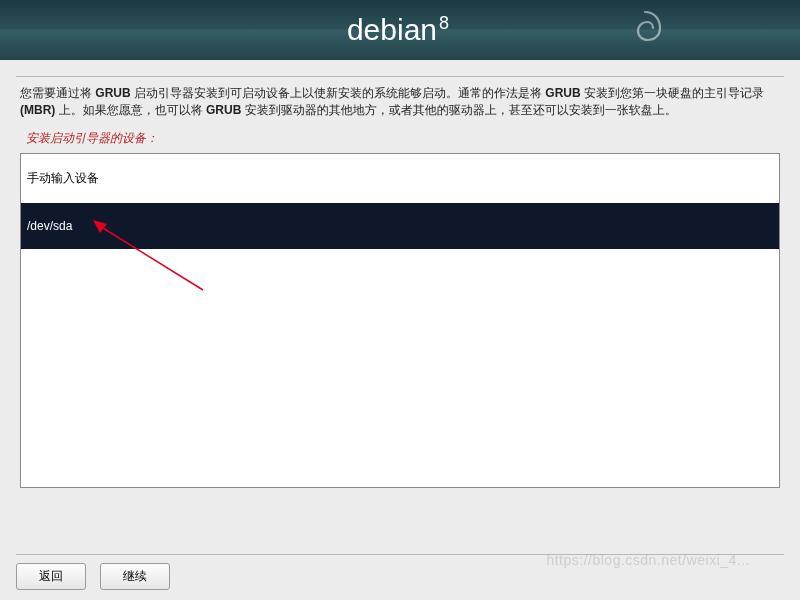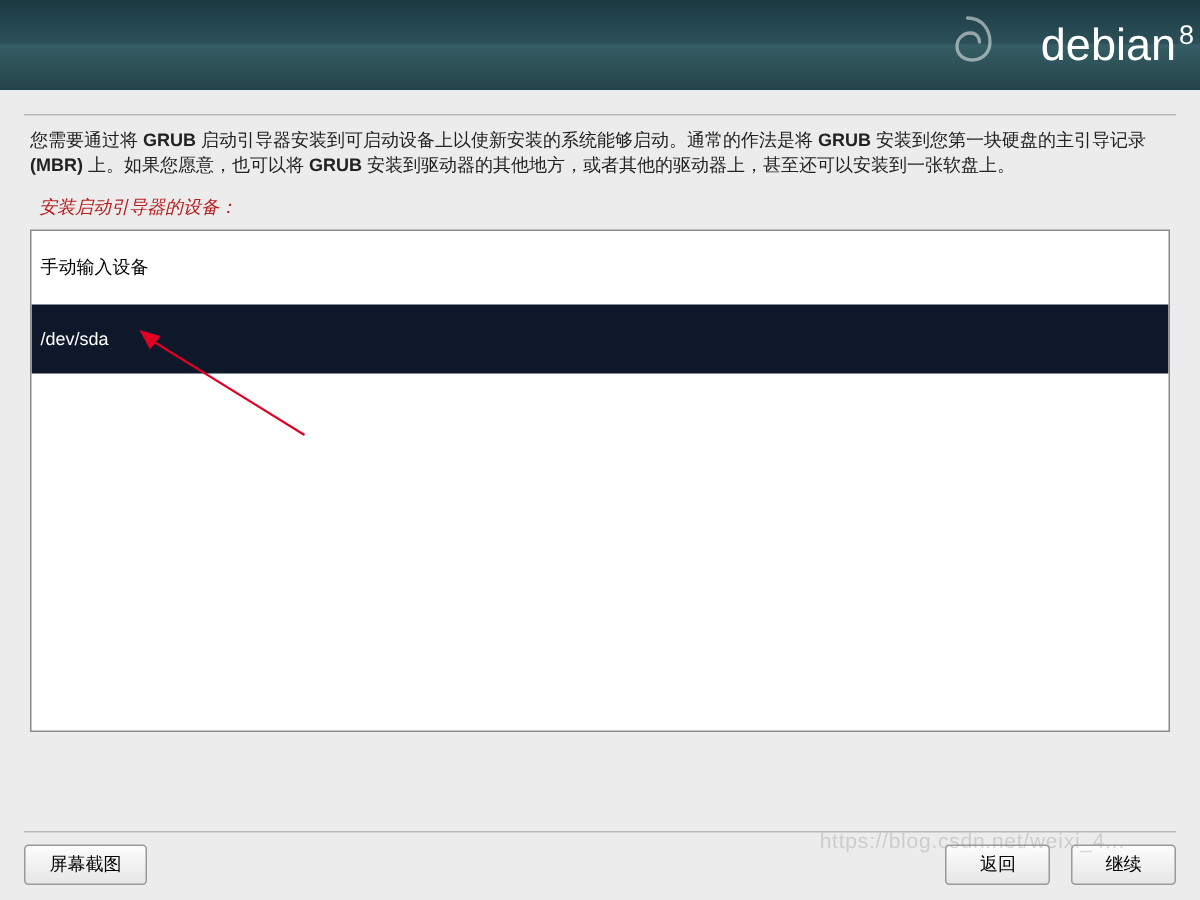--- a/index.html
+++ b/index.html
@@ -11,21 +11,21 @@
       background: #ececec;
       overflow: hidden;
       position: relative;
     }
     .banner {
       width: 100%;
       height: 60px;
       background: linear-gradient(180deg, #1a3a42 0%, #2d5058 48%, #365e65 50%, #234349 100%);
       position: relative;
       display: flex;
-      justify-content: flex-end;
+      justify-content: center;
       align-items: center;
       padding-right: 4px;
     }
     .swirl {
       position: absolute;
       right: 130px;
       top: 4px;
     }
     .brand {
       color: #fff;
@@ -144,21 +144,20 @@
 </div>
 
 <svg class="arrow" width="120" height="80">
   <line x1="110" y1="70" x2="5" y2="5" stroke="#e20022" stroke-width="1.5"></line>
   <polygon points="0,0 14,4 7,13" fill="#e20022"></polygon>
 </svg>
 
 <div class="footer">
   <hr class="footer-line">
   <div class="footer-row">
-    <button class="btn">屏幕截图</button>
     <div>
       <button class="btn">返回</button>
       <button class="btn">继续</button>
     </div>
   </div>
 </div>
 
 <div class="watermark">https://blog.csdn.net/weixi_4...</div>
 
 </body></html>

